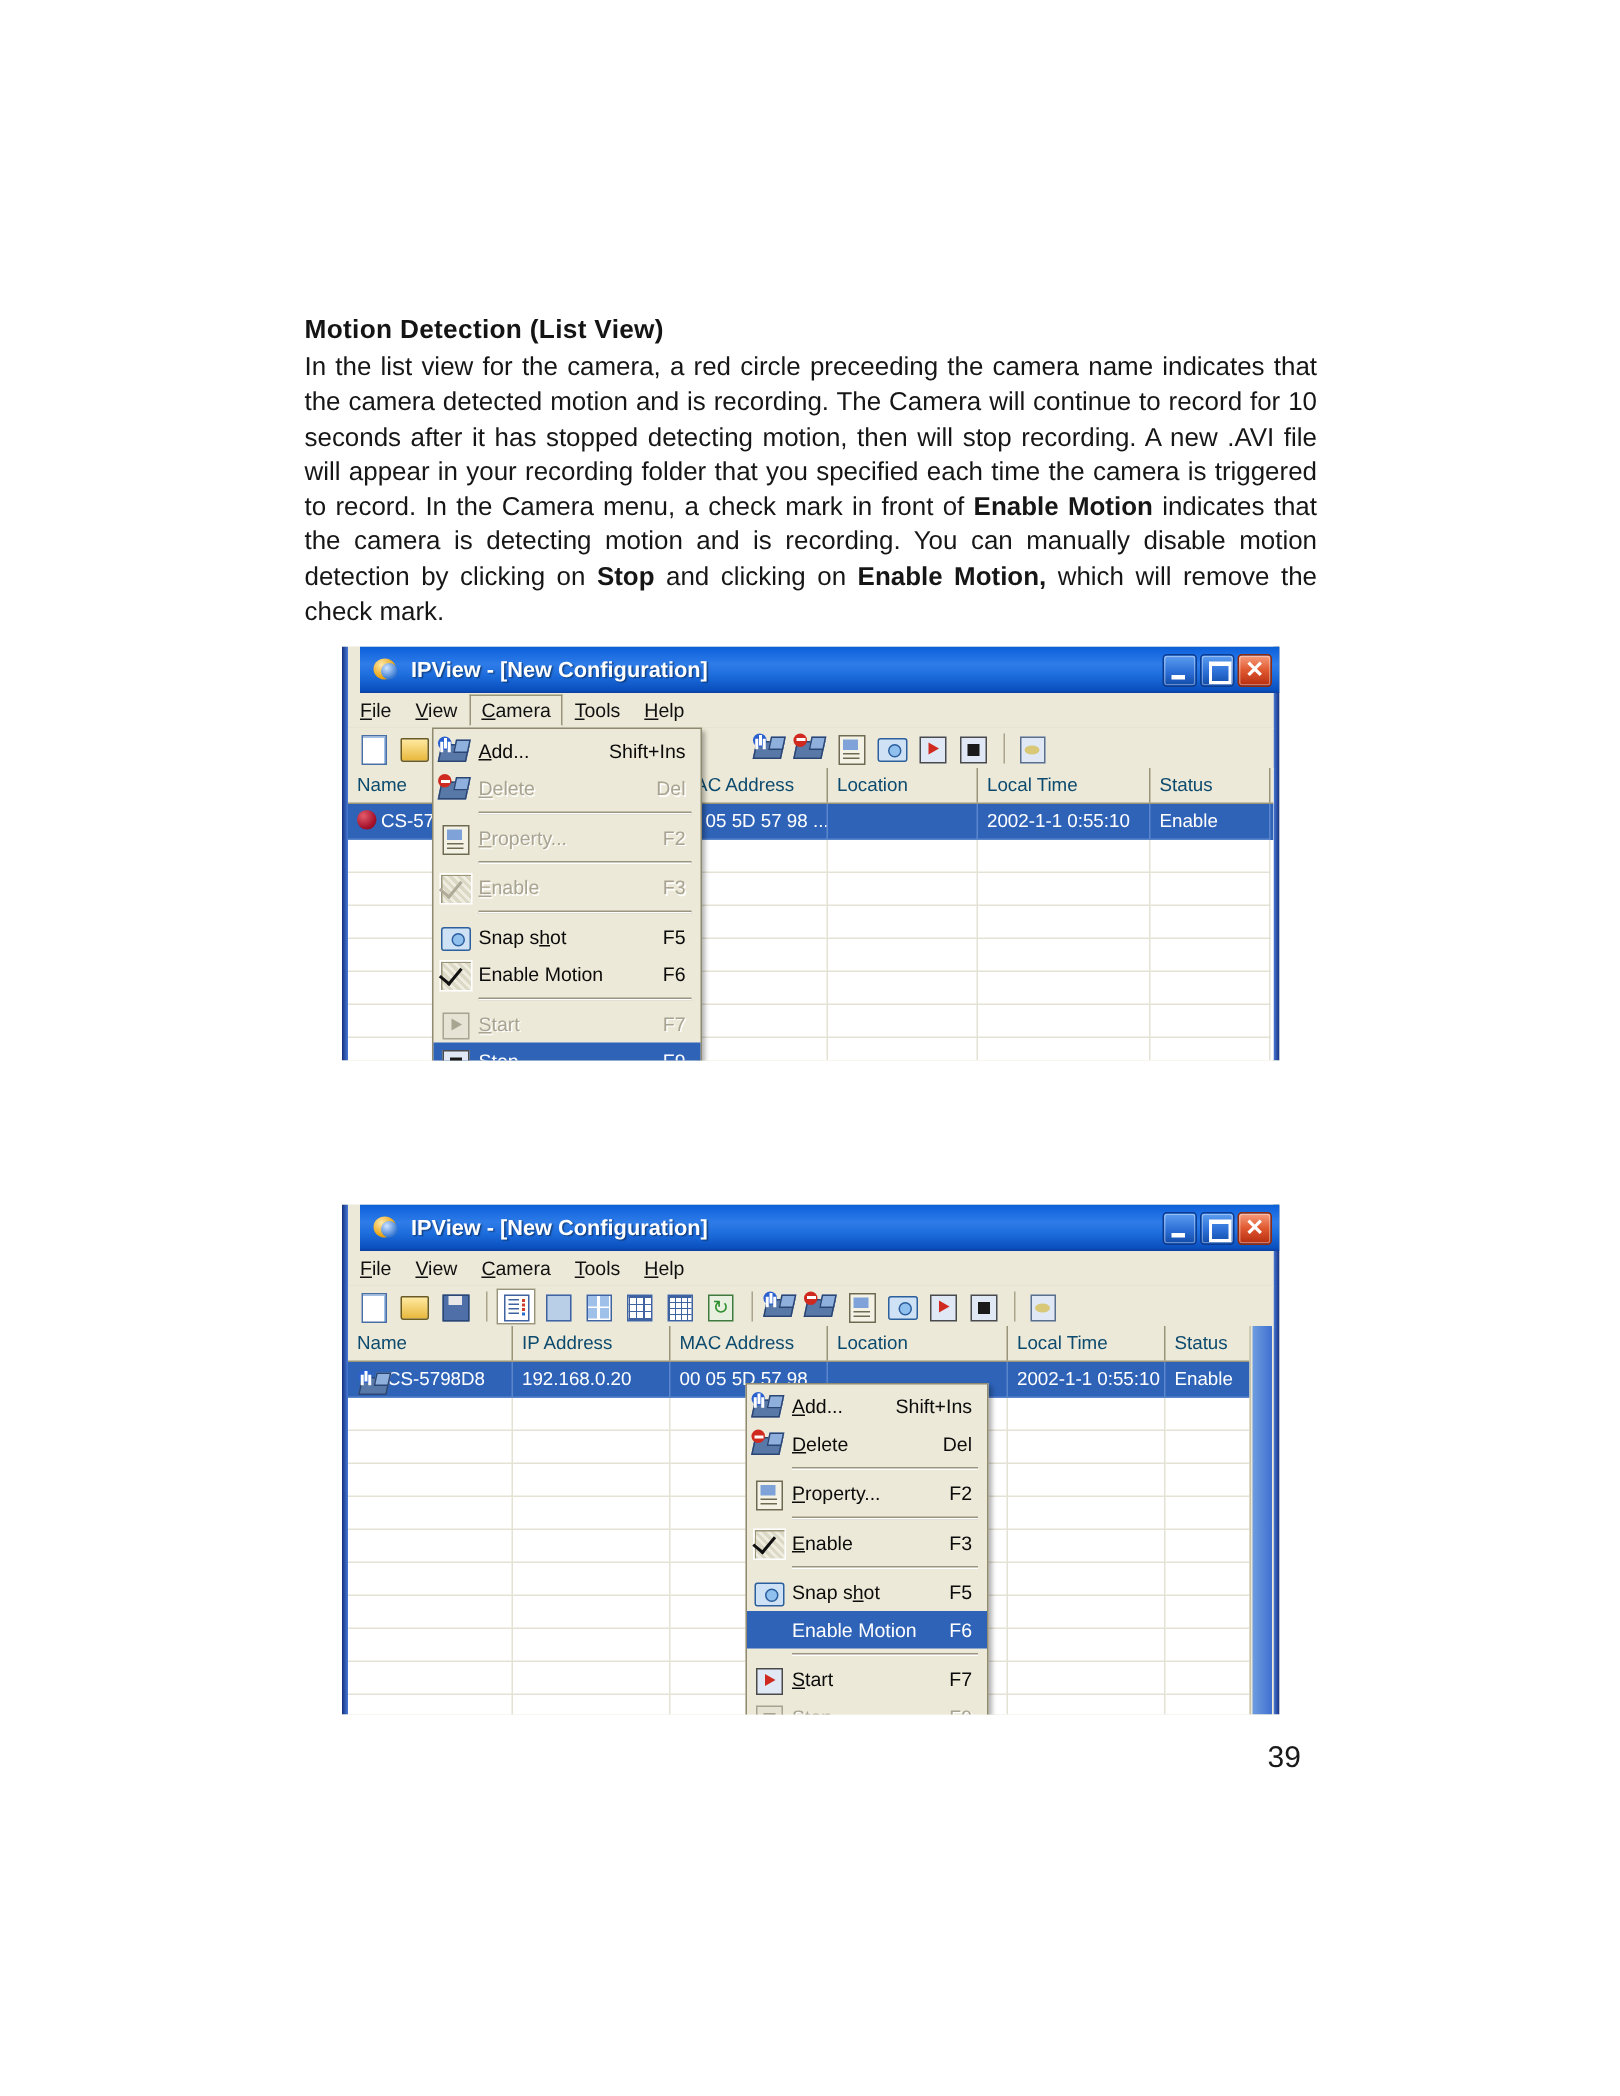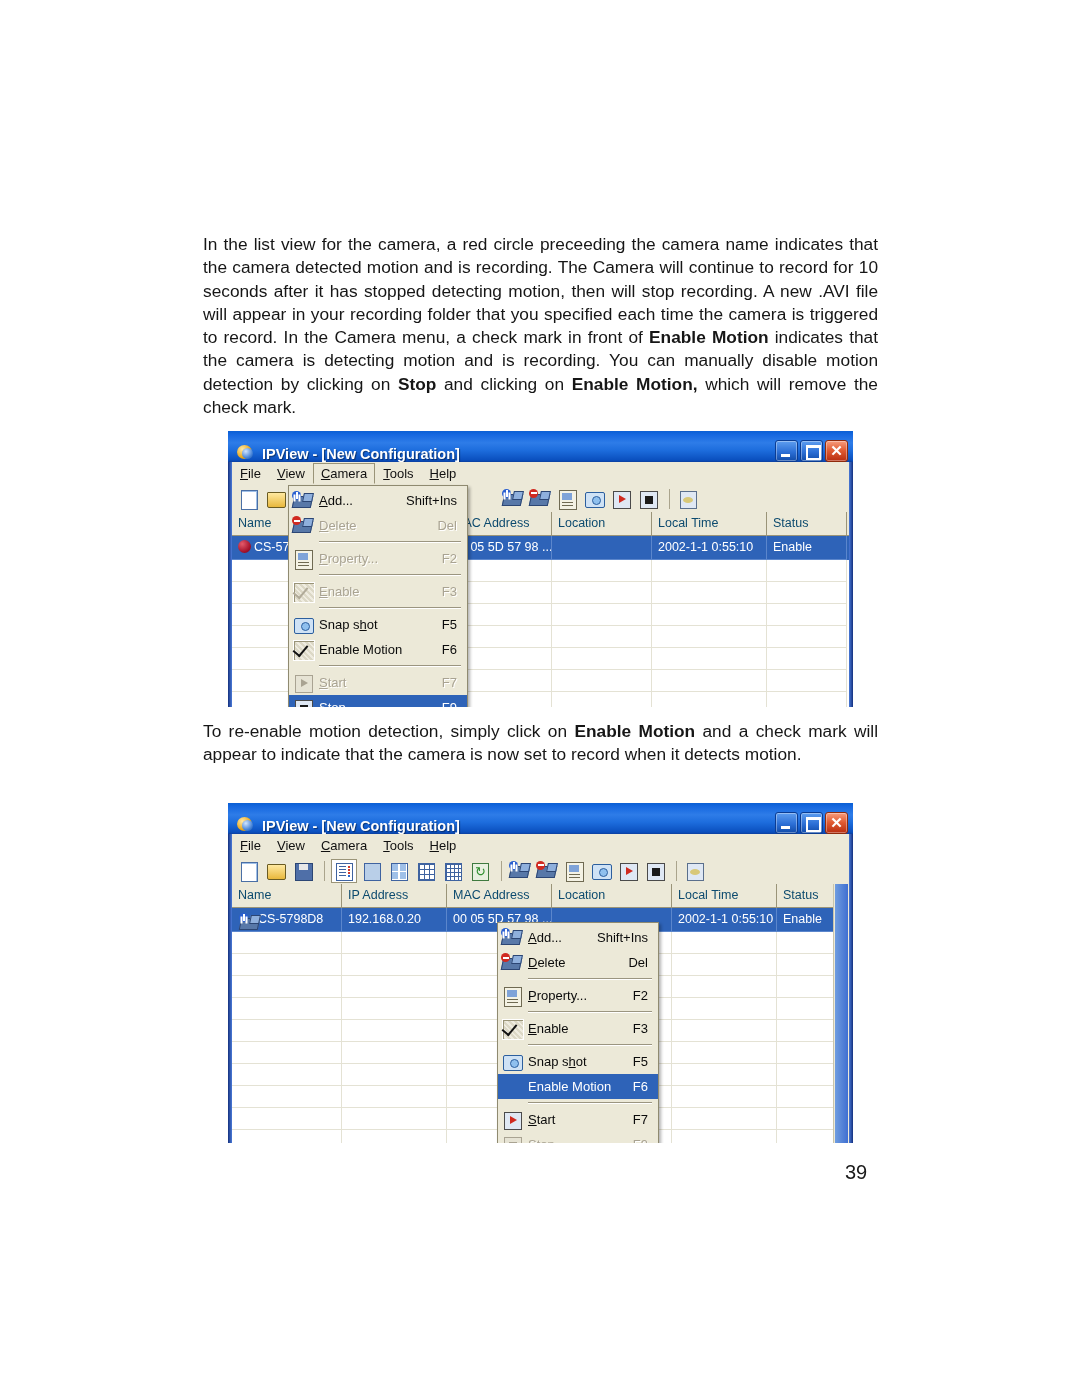--- a/index.html
+++ b/index.html
@@ -28,23 +28,23 @@
   }
 
   
   .win{position:absolute;background:#ece9d8;overflow:hidden;}
   .win .frameL,.win .frameR{position:absolute;top:0;bottom:0;width:4px;
      background:linear-gradient(to right,#0a246a,#3f6fd1);}
   .win .frameL{left:0;background:linear-gradient(to right,#14307e,#4a7ad8);}
   .win .frameR{right:0;background:linear-gradient(to left,#14307e,#4a7ad8);}
 
   .titlebar{
-    position:absolute;left:0;right:0;top:0;height:31px;
+    position:absolute;left:12px;right:0;top:0;height:31px;
     background:linear-gradient(to bottom,#0a5fd4 0%,#1668e0 12%,#2e7ce8 38%,#1d6ddd 62%,#0a4fbe 94%,#0b3f9e 100%);
-    display:flex;align-items:flex-end;
+    display:flex;align-items:center;
   }
   .titlebar .tt{
     color:#fff;font-size:14.5px;font-weight:bold;margin-left:7px;
     text-shadow:1px 1px 1px rgba(0,0,0,.45);white-space:nowrap;
   }
   .applogo{width:19px;height:19px;margin-left:8px;position:relative;flex:0 0 auto;}
   .applogo .c1{position:absolute;left:1px;top:2px;width:15px;height:14px;border-radius:50%;
     background:radial-gradient(circle at 35% 30%,#ffe9a8,#e9a617 60%,#b87c08);}
   .applogo .c2{position:absolute;left:6px;top:5px;width:11px;height:11px;border-radius:50%;
     background:radial-gradient(circle at 35% 30%,#cfe4ff,#3f7fd6 65%,#1b4f9e);}
@@ -167,22 +167,22 @@
      background:#d8c878;}
 
   .vscroll{position:absolute;width:15px;background:#ece9d8;border-left:1px solid #c9c5ac;}
   .vthumb{position:absolute;left:1px;width:13px;background:linear-gradient(to right,#6f9de0,#3f6fd1);}
 </style>
 </head>
 <body>
 
 <div class="page">
 
+  <div class="heading">Motion Detection (List View)</div>
   <div class="para" id="para1">In the list view for the camera, a red circle preceeding  the camera name indicates that the camera detected motion and is recording.  The Camera will continue to record for 10 seconds after it has stopped detecting motion, then will stop recording.  A new .AVI file will appear in your recording folder that you specified each time the camera is triggered to record.  In the Camera menu, a check mark in front of <b>Enable Motion</b> indicates that the camera is detecting motion and is recording.  You can manually disable motion detection by clicking on <b>Stop</b> and clicking on <b>Enable Motion,</b> which will remove the check mark.</div>
-  <div class="para" id="para2">To re-enable motion detection, simply click on <b>Enable Motion</b> and a check mark will appear to indicate that the camera is now set to record when it detects motion.</div>
   <div class="pagenum">39</div>
 
   <div class="win" id="win1" style="left:228px;top:431px;width:625px;height:276px;">
     <div class="frameL"></div>
     <div class="frameR"></div>
 
     <div class="titlebar">
       <div class="applogo">
           <div class="c1"></div>
           <div class="c2"></div>

